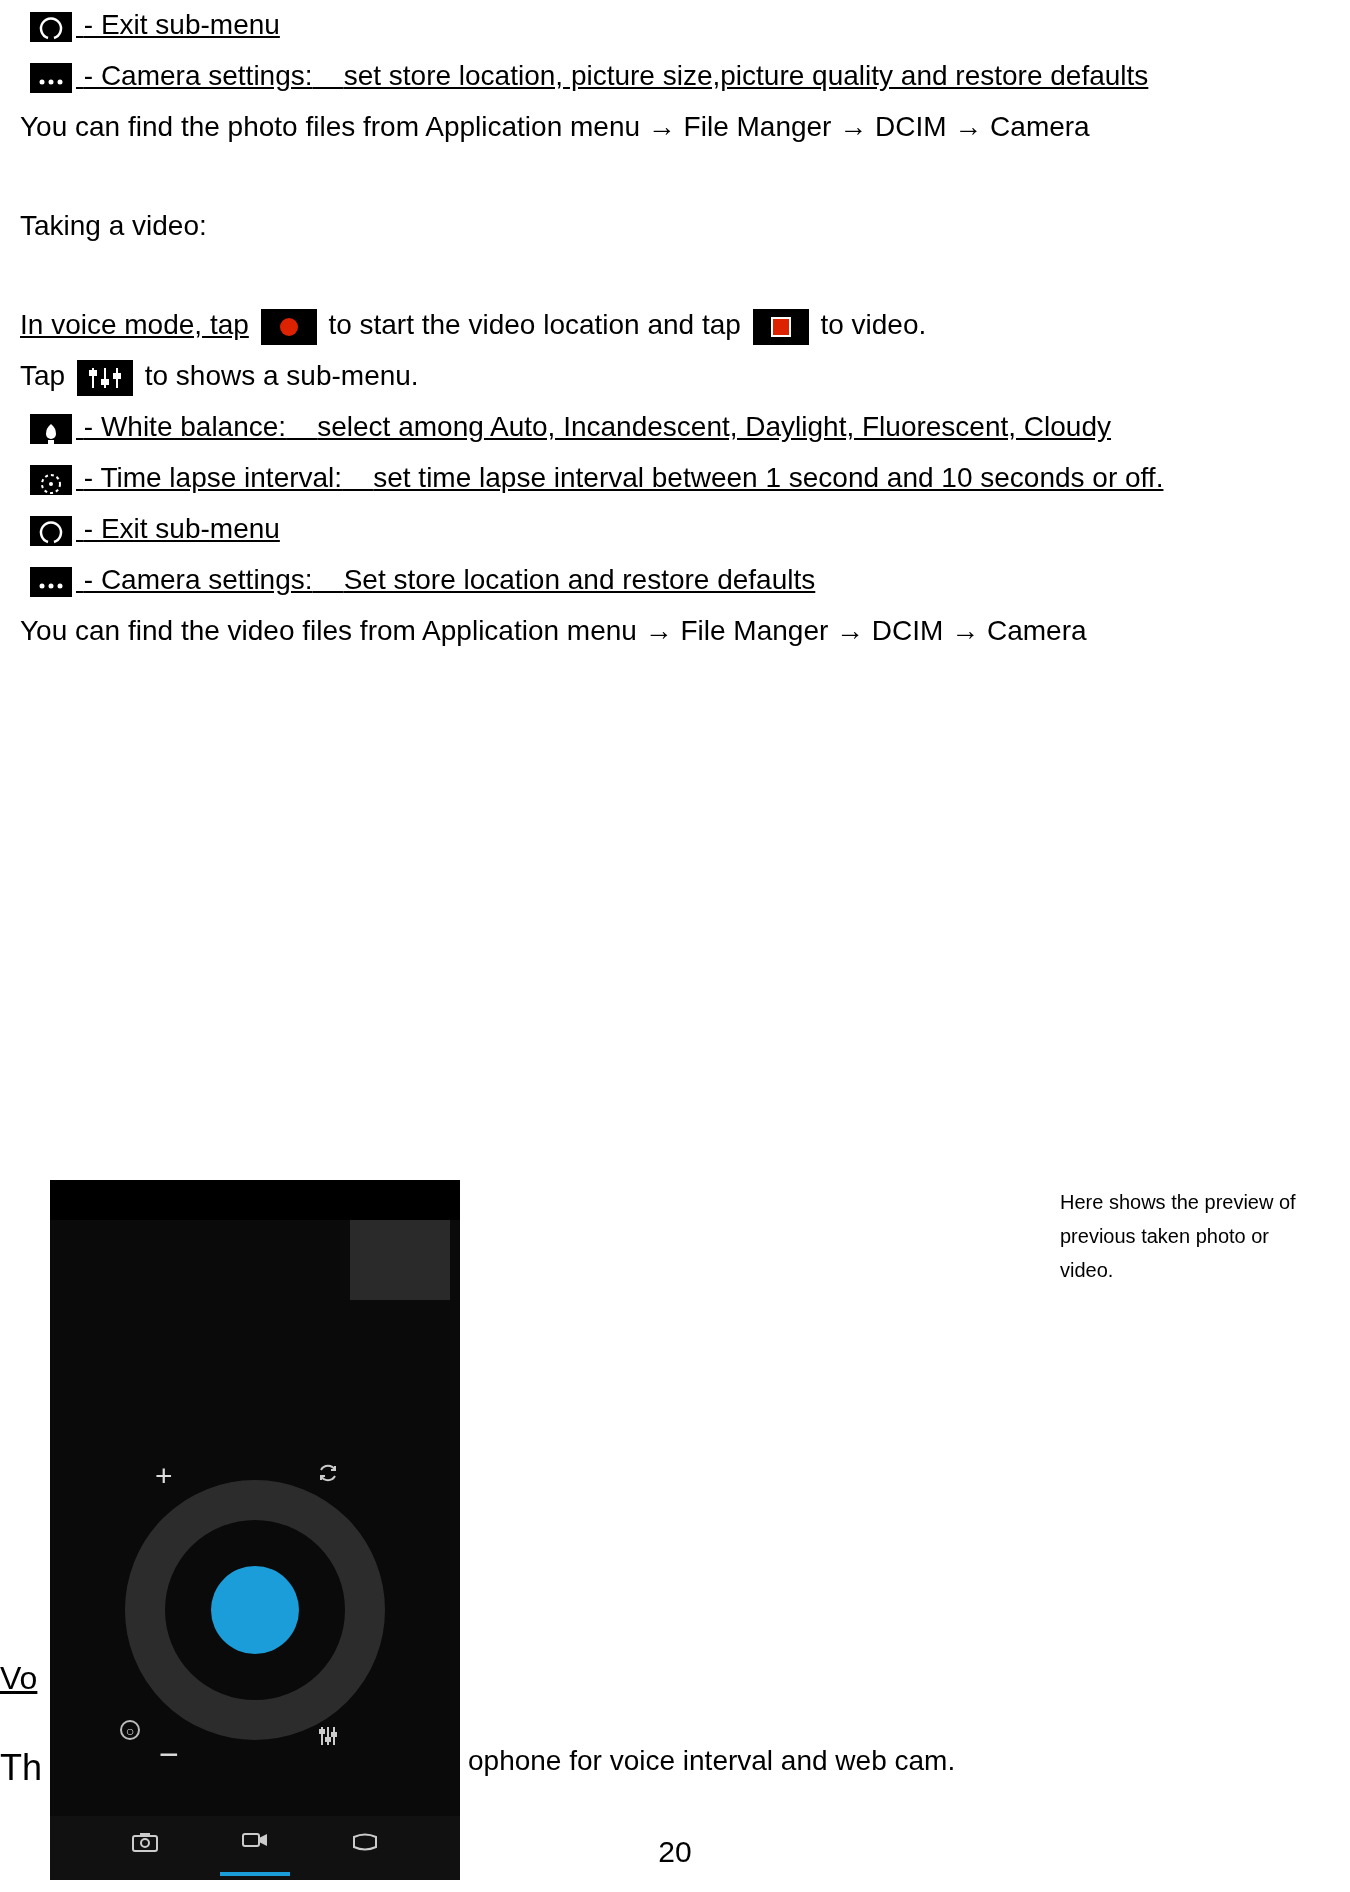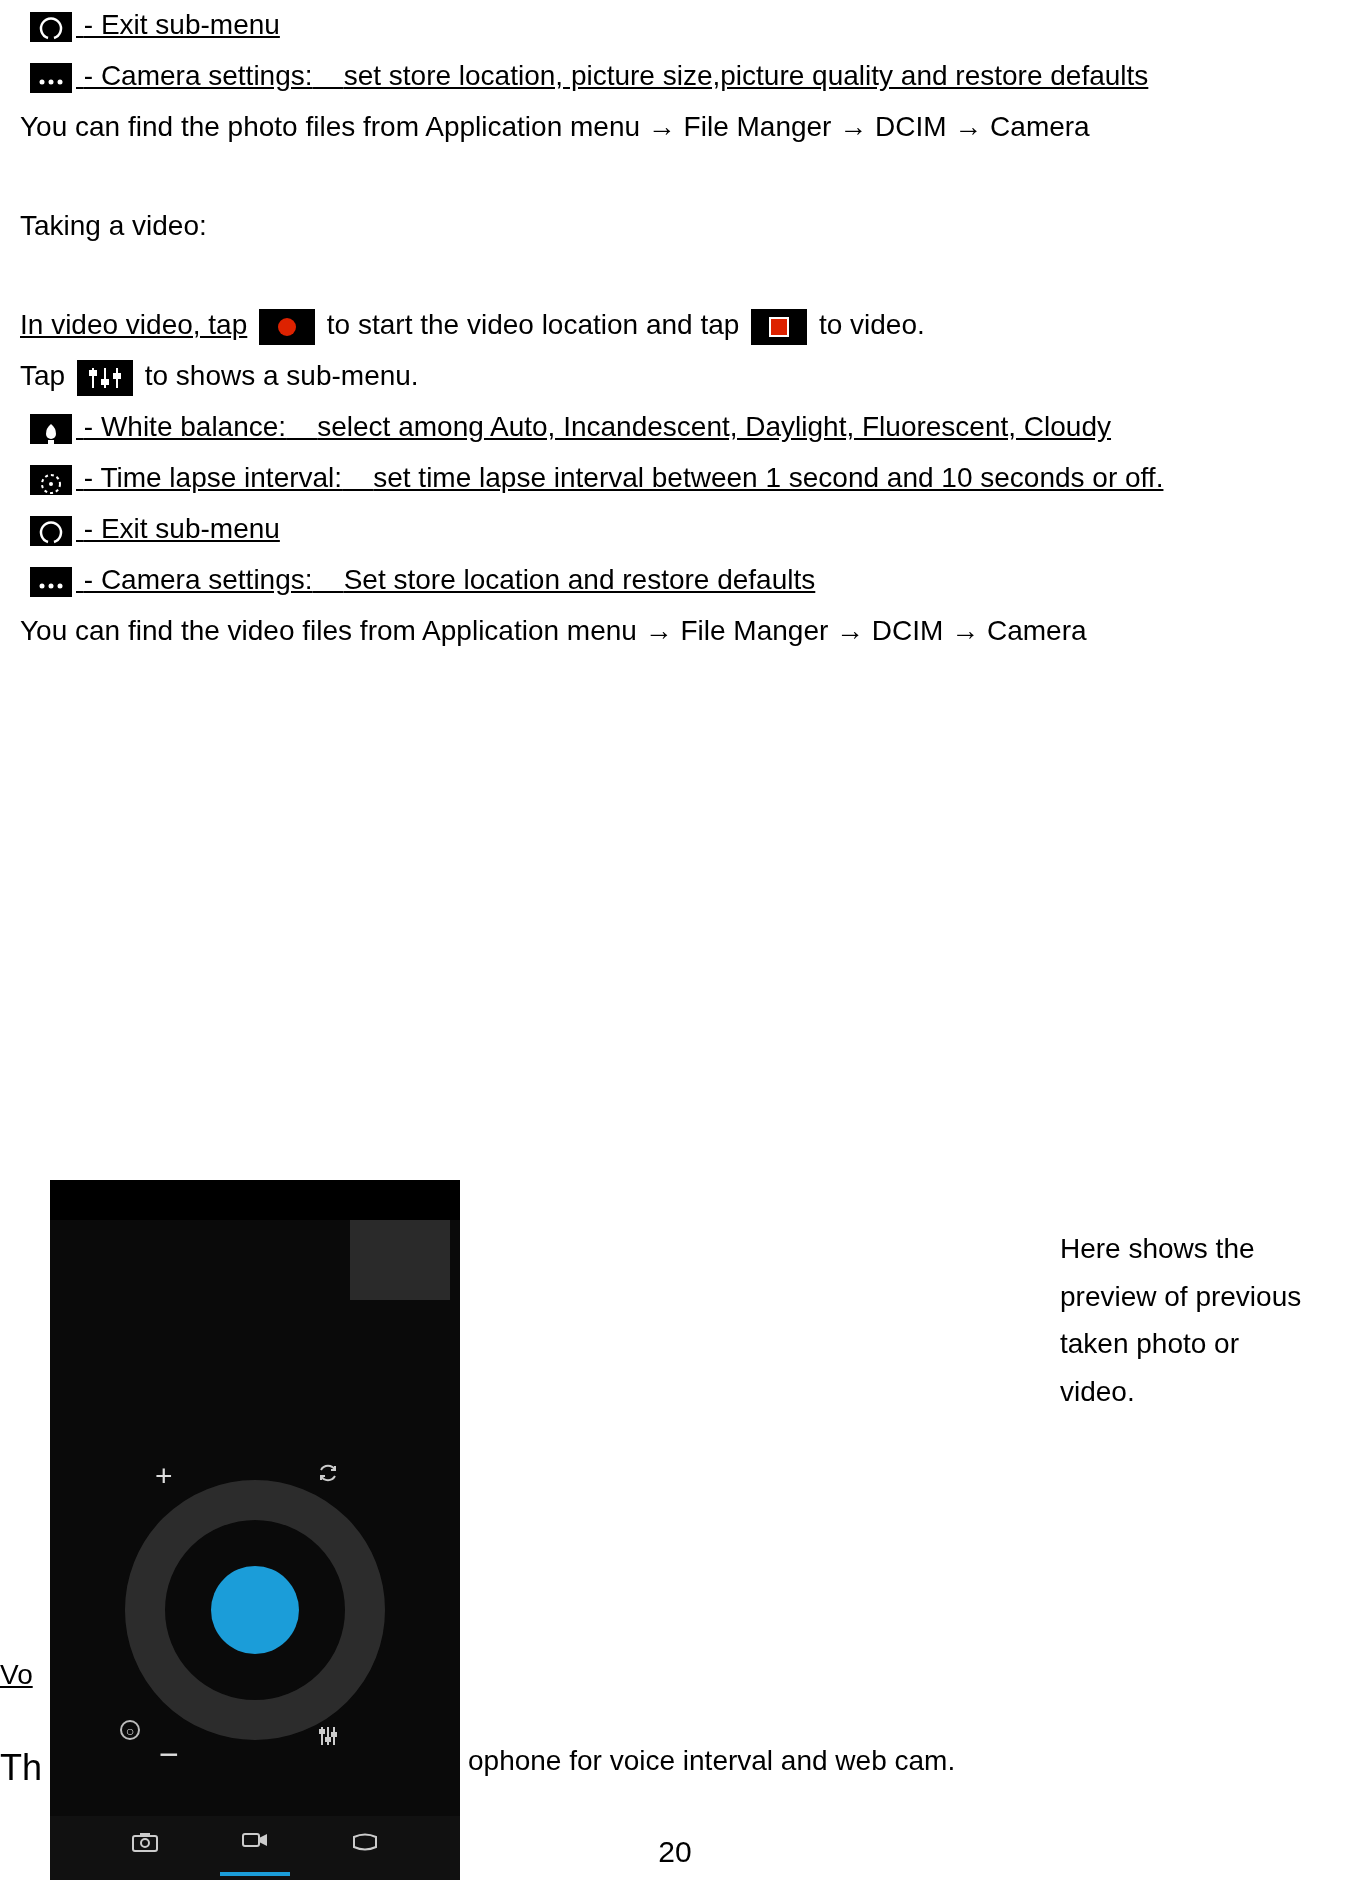--- a/index.html
+++ b/index.html
@@ -148,30 +148,30 @@
     width: 70px;
     text-align: center;
     color: #ccc;
     font-size: 26px;
     padding-bottom: 6px;
   }
   .screenshot .mode-bar .active { border-bottom: 4px solid #1b9dd9; }
   .callout {
     position: absolute;
     right: 30px;
-    top: 1225px;
+    top: 1185px;
     width: 260px;
-    font-size: 28px;
+    font-size: 20px;
     line-height: 1.7;
   }
   .vo-line {
     position: absolute;
     left: 0;
     top: 1650px;
-    font-size: 28px;
+    font-size: 32px;
     text-decoration: underline;
   }
   .th-line {
     position: absolute;
     left: 0;
     top: 1736px;
     font-size: 36px;
   }
   .th-line-right {
     position: absolute;
@@ -207,21 +207,21 @@
 
 <div class="line">You can find the photo files from Application menu → File Manger → DCIM → Camera</div>
 
 <div class="spacer"></div>
 
 <div class="line">Taking a video:</div>
 
 <div class="spacer"></div>
 
 <div class="line">
-  <span class="underline">In video video, tap</span>
+  <span class="underline">In voice mode, tap</span>
   <span class="icon-rec"></span>
   <span>to start the video location and tap</span>
   <span class="icon-stop"></span>
   <span>to video.</span>
 </div>
 
 <div class="line">
   <span>Tap</span>
   <span class="icon-sliders">
     <svg viewBox="0 0 56 36">

